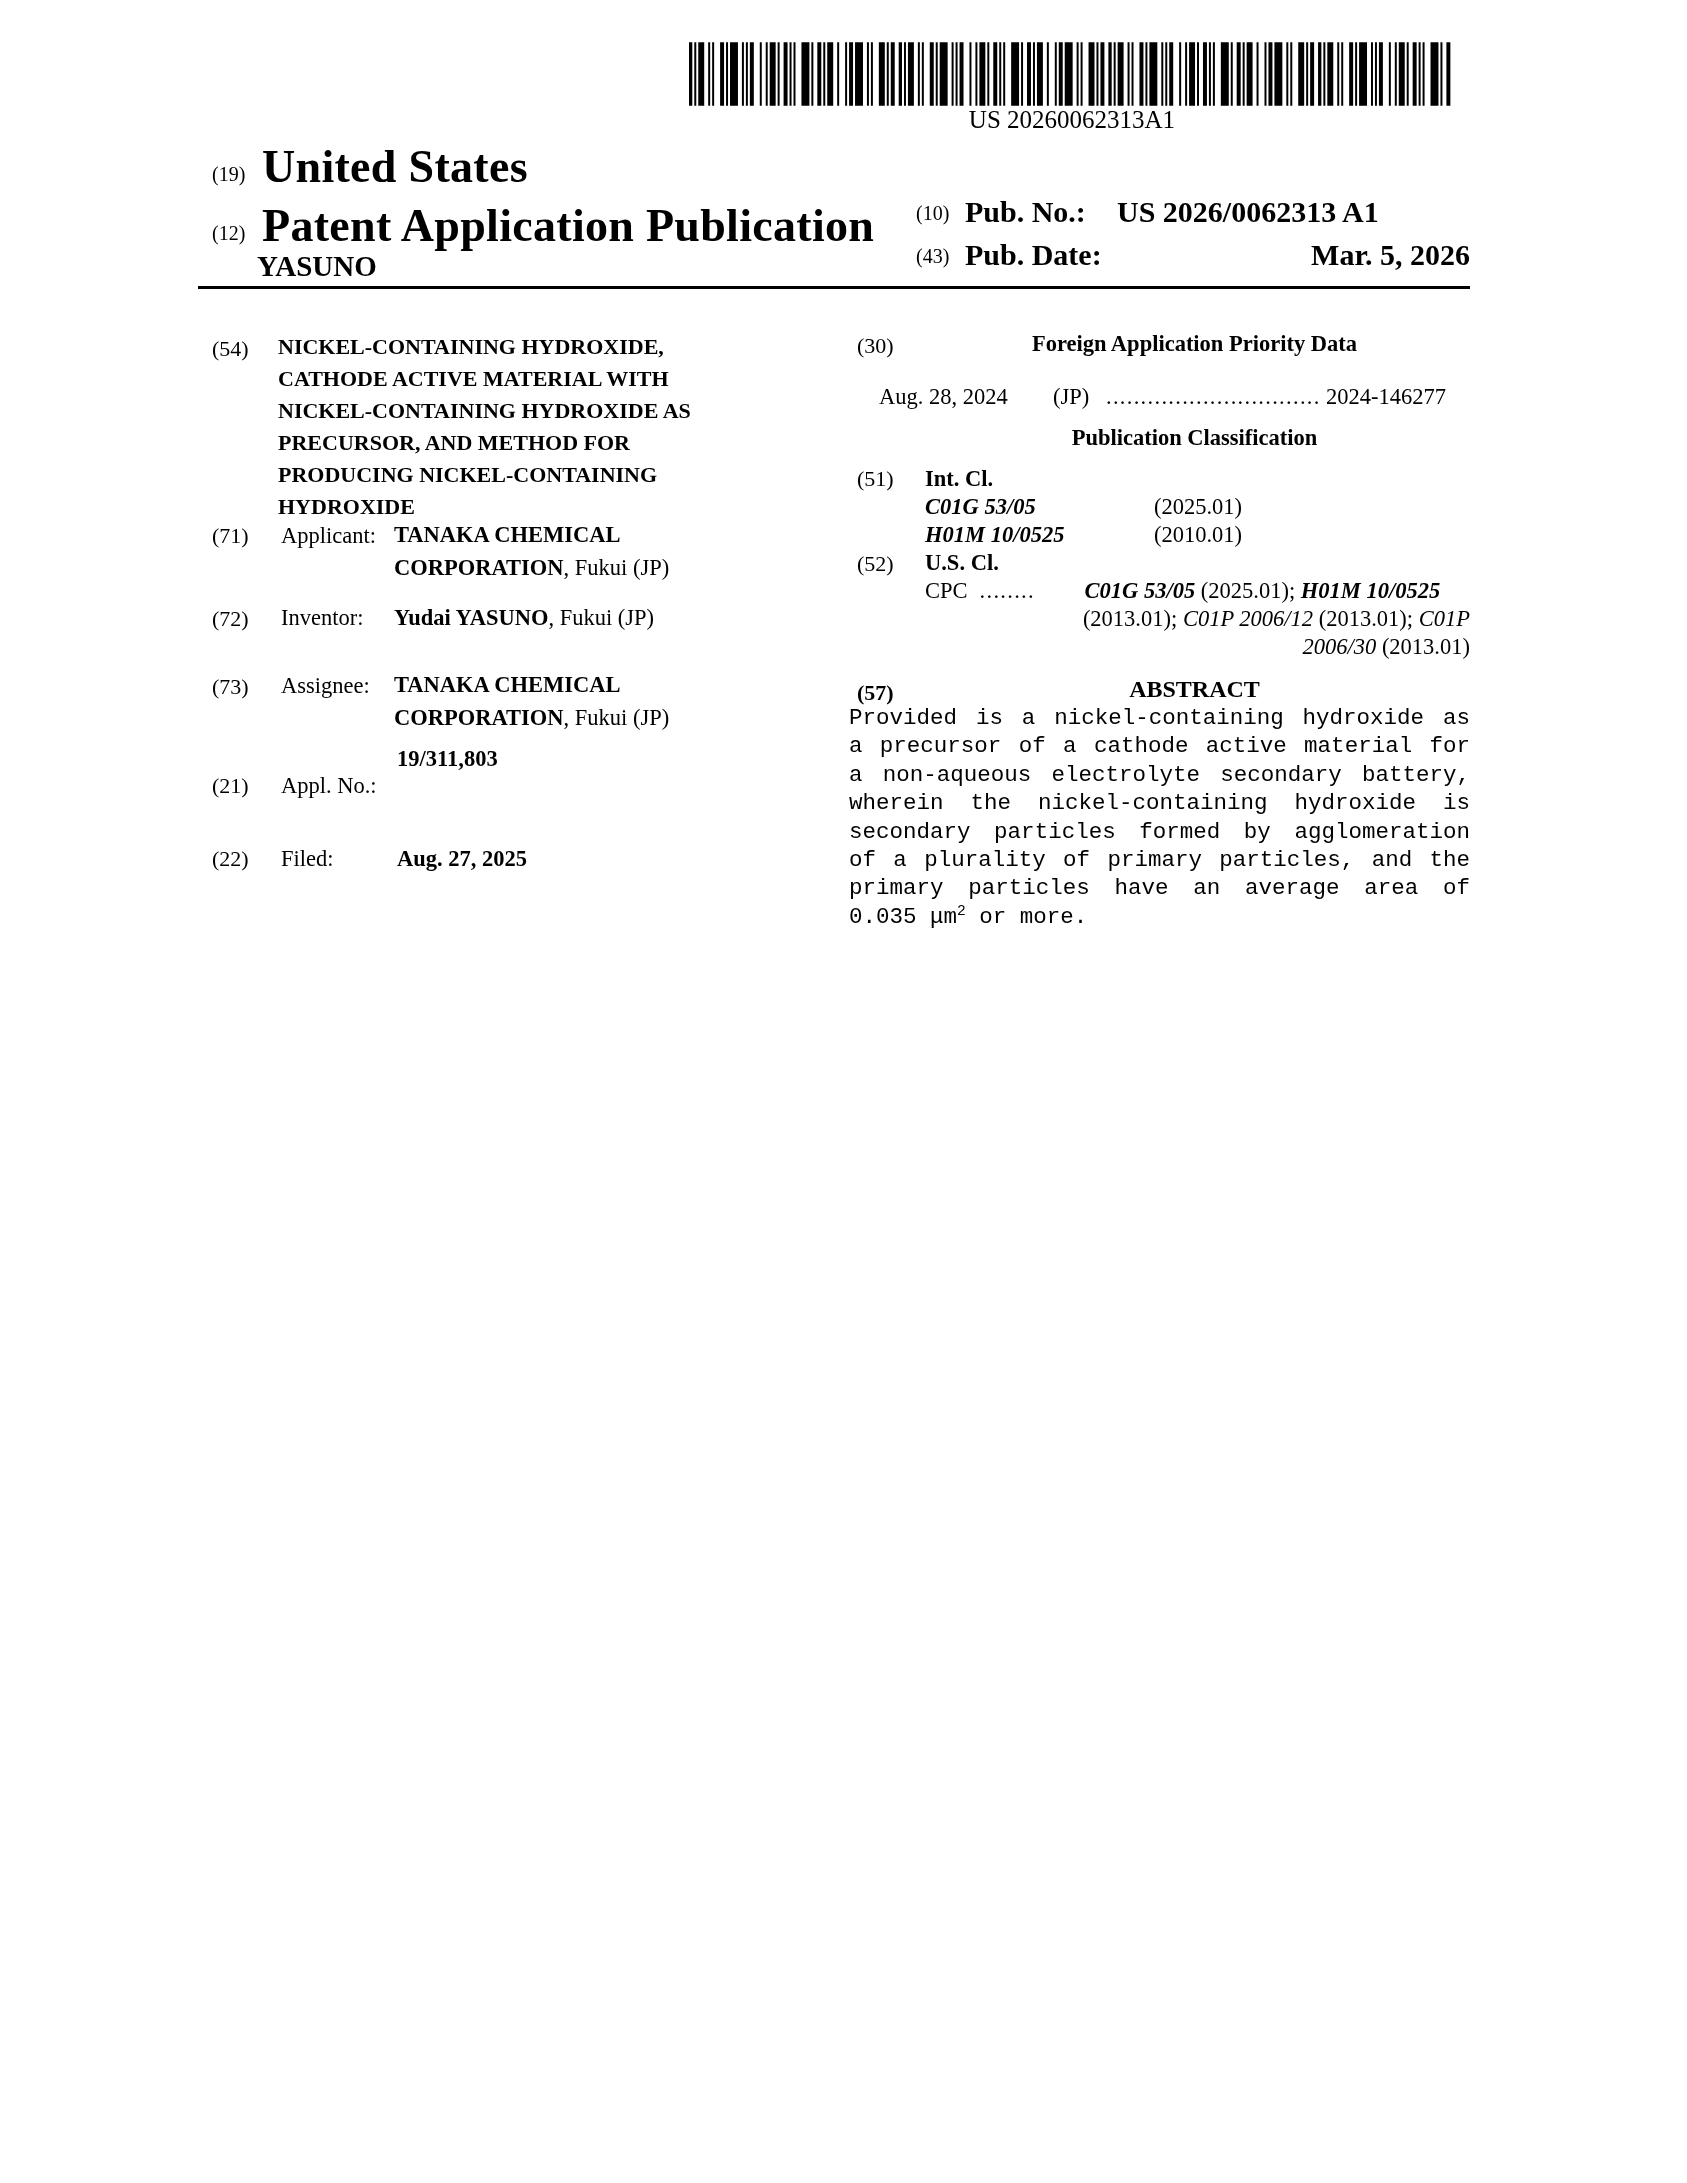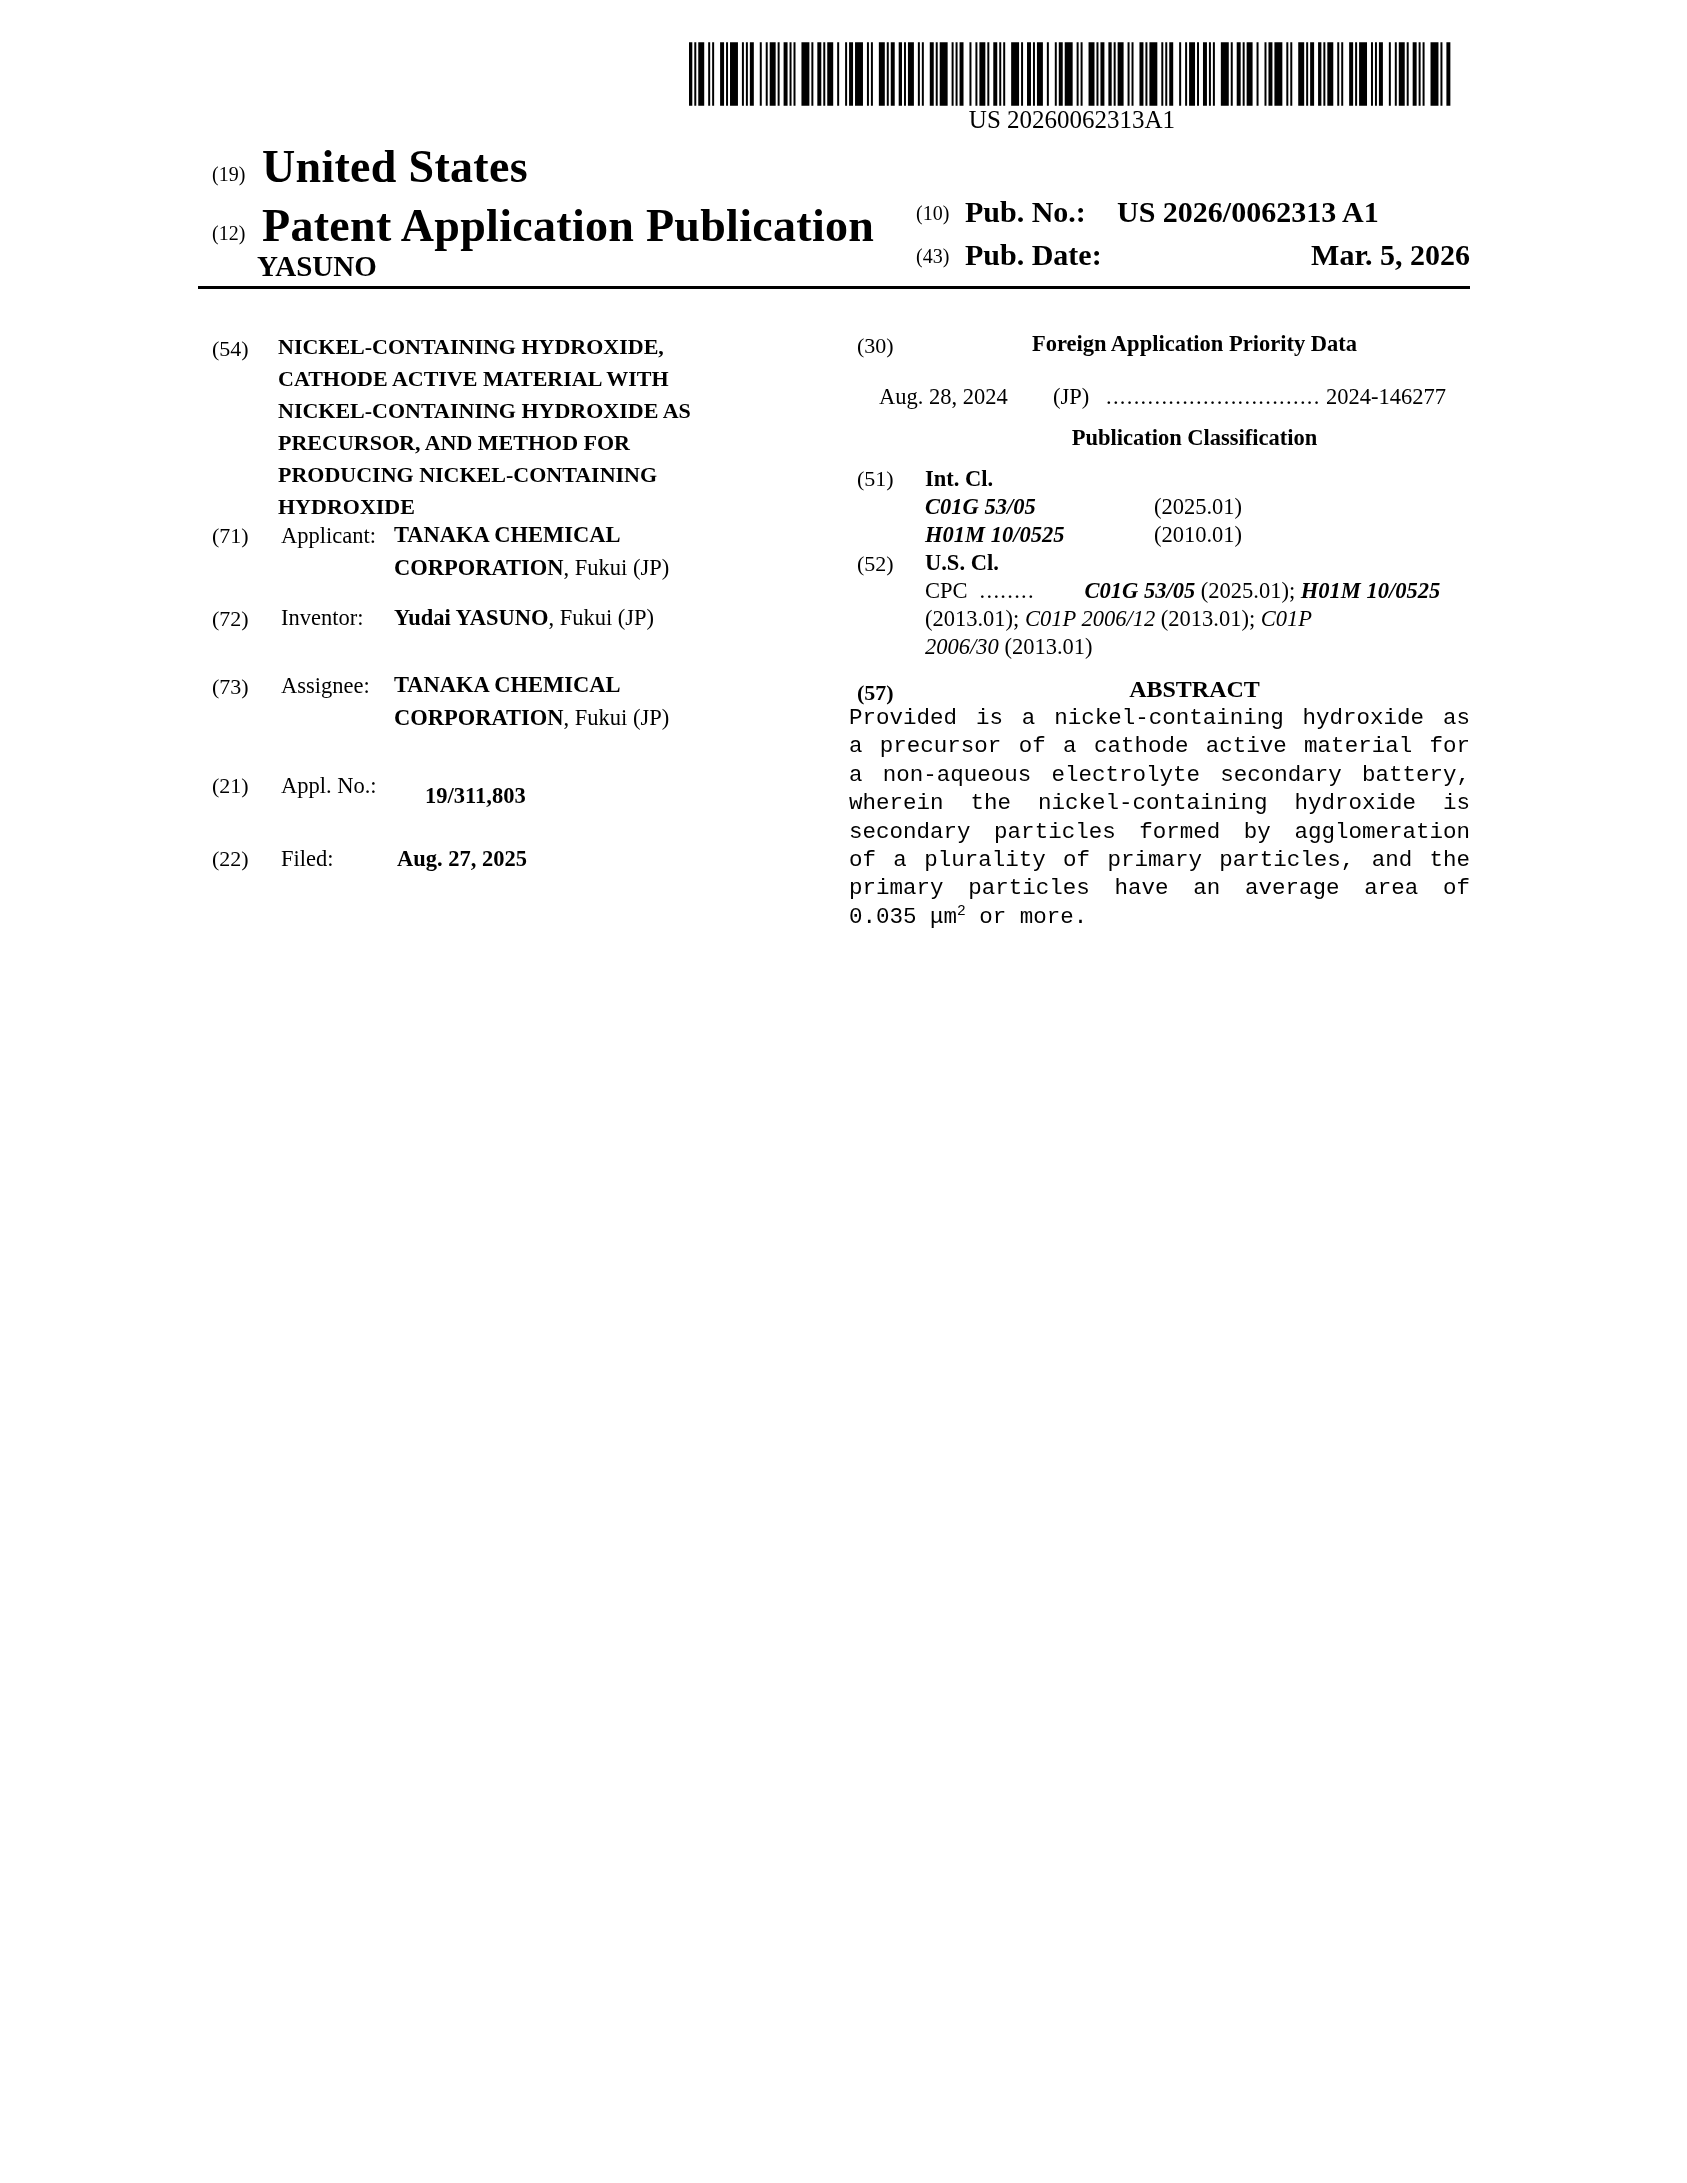--- a/index.html
+++ b/index.html
@@ -19,21 +19,21 @@
   .hdr-name { font-size: 29px; font-weight: bold; }
   .pub-line { font-size: 30px; font-weight: bold; }
   .body-txt { font-size: 22.5px; }
   .bold { font-weight: bold; }
   .bi { font-weight: bold; font-style: italic; }
   .it { font-style: italic; }
   .title-block div { font-size: 22px; font-weight: bold; line-height: 32px; white-space: nowrap; }
   .val-block div { font-size: 22.5px; line-height: 33px; white-space: nowrap; }
   .rule { position: absolute; background: #000000; }
   .centered { text-align: center; }
-  .right-al { text-align: left; }
+  .right-al { text-align: right; }
   .dots-leader {
     display: inline-block; overflow: hidden; vertical-align: bottom;
     white-space: nowrap; letter-spacing: 1.3px;
   }
   .abstract-p {
     position: absolute;
     font-size: 22.5px; line-height: 28.4px;
     text-align: justify; white-space: normal; font-family: Liberation Mono, monospace;
   }
   .abstract-p sup { font-size: 14.6px; line-height: 0; }
@@ -207,21 +207,21 @@
 
   <div class="abs num-md" style="left:212px; top:674px;">(73)</div>
   <div class="abs body-txt" style="left:281px; top:673px;">Assignee:</div>
   <div class="abs val-block" style="left:394px; top:668px;">
     <div><span class="bold">TANAKA CHEMICAL</span></div>
     <div><span class="bold">CORPORATION</span><span>, Fukui (JP)</span></div>
   </div>
 
   <div class="abs num-md" style="left:212px; top:773px;">(21)</div>
   <div class="abs body-txt" style="left:281px; top:773px;">Appl. No.:</div>
-  <div class="abs body-txt bold" style="left:397px; top:783px;margin-left:28px;">19/311,803</div>
+  <div class="abs body-txt bold" style="left:397px; top:746px;">19/311,803</div>
 
   <div class="abs num-md" style="left:212px; top:846px;">(22)</div>
   <div class="abs body-txt" style="left:281px; top:846px;">Filed:</div>
   <div class="abs body-txt bold" style="left:397px; top:846px;">Aug. 27, 2025</div>
 
   <div class="abs num-md" style="left:857px; top:333px;">(30)</div>
   <div class="abs body-txt bold centered" style="left:920px; top:331px; width:549px;">Foreign Application Priority Data</div>
 
   <div class="abs body-txt" style="left:879px; top:384px;">Aug. 28, 2024</div>
   <div class="abs body-txt" style="left:1053px; top:384px;">(JP)</div>

